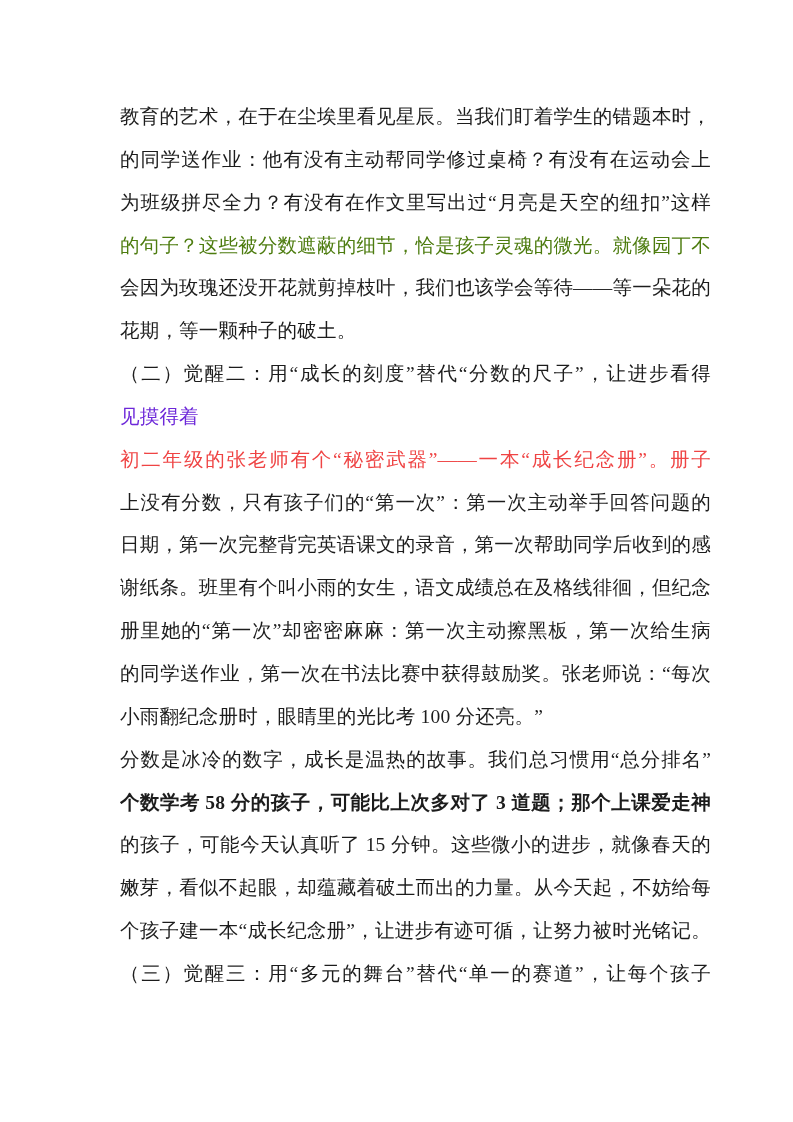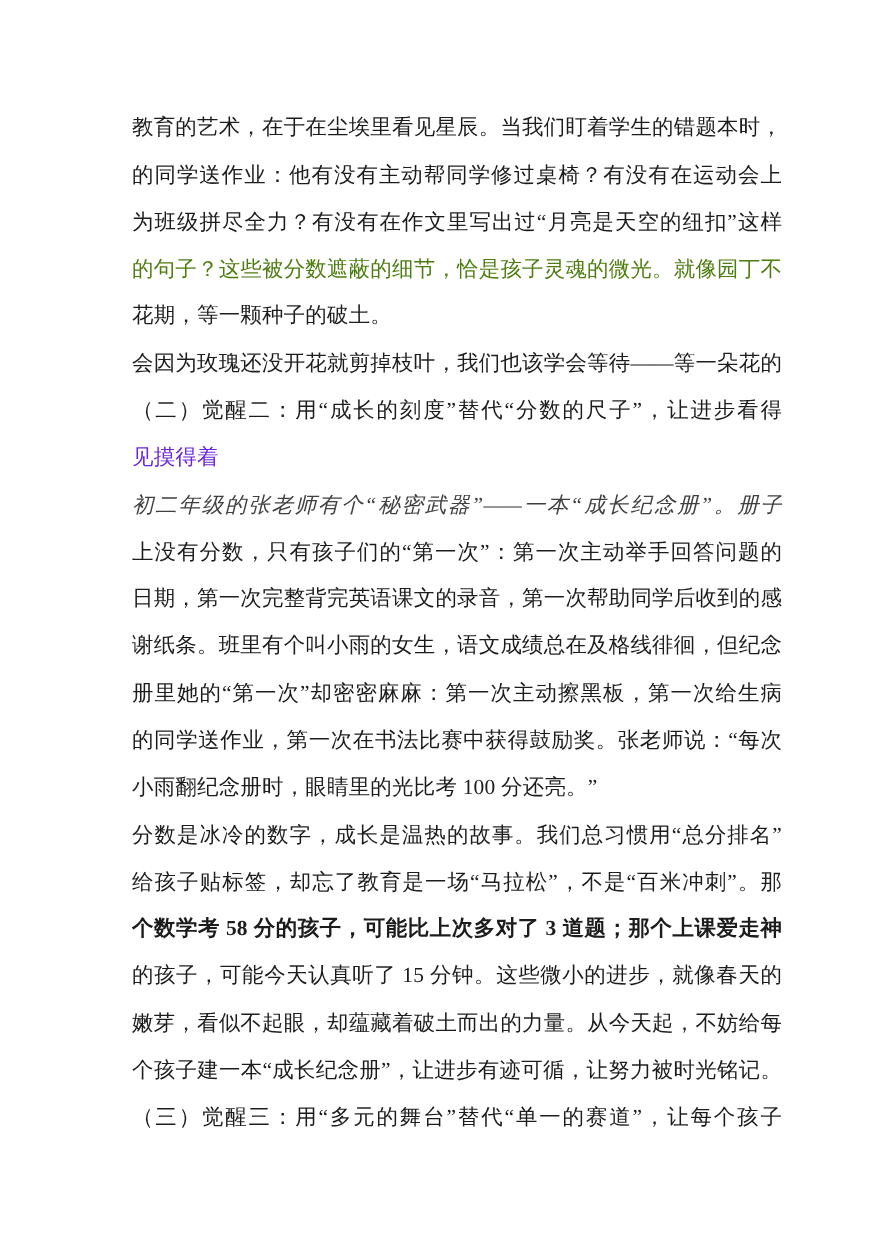--- a/index.html
+++ b/index.html
@@ -49,39 +49,38 @@
 </head>
 <body style="background: rgb(255, 255, 255);">
 
 <div class="page">
   <div class="text-block" id="text-block">
       <div class="paragraph">
         <div class="doc-line" style="color: rgb(28, 28, 28);">教育的艺术，在于在尘埃里看见星辰。当我们盯着学生的错题本时，</div>
         <div class="doc-line" style="color: rgb(28, 28, 28);">的同学送作业：他有没有主动帮同学修过桌椅？有没有在运动会上</div>
         <div class="doc-line" style="color: rgb(28, 28, 28);">为班级拼尽全力？有没有在作文里写出过“月亮是天空的纽扣”这样</div>
         <div class="doc-line" style="color: #4d7c0f;">的句子？这些被分数遮蔽的细节，恰是孩子灵魂的微光。就像园丁不</div>
+        <div class="doc-line" style="color: rgb(28, 28, 28);">会因为玫瑰还没开花就剪掉枝叶，我们也该学会等待——等一朵花的</div>
         <div class="doc-line align-last-left" style="color: rgb(28, 28, 28);">花期，等一颗种子的破土。</div>
-        <div class="doc-line" style="color: rgb(28, 28, 28);">会因为玫瑰还没开花就剪掉枝叶，我们也该学会等待——等一朵花的</div>
       </div>
       <div class="paragraph">
         <div class="doc-line" style="color: rgb(28, 28, 28);">（二）觉醒二：用“成长的刻度”替代“分数的尺子”，让进步看得</div>
         <div class="doc-line align-last-left" style="color: #6d28d9;">见摸得着</div>
       </div>
       <div class="paragraph">
-        <div class="doc-line" style="color: #404040; font-style: italic;">初二年级的张老师有个“秘密武器”——一本“成长纪念册”。册子</div>
+        <div class="doc-line" style="color: #ef4444;">初二年级的张老师有个“秘密武器”——一本“成长纪念册”。册子</div>
         <div class="doc-line" style="color: rgb(28, 28, 28);">上没有分数，只有孩子们的“第一次”：第一次主动举手回答问题的</div>
         <div class="doc-line" style="color: rgb(28, 28, 28);">日期，第一次完整背完英语课文的录音，第一次帮助同学后收到的感</div>
         <div class="doc-line" style="color: rgb(28, 28, 28);">谢纸条。班里有个叫小雨的女生，语文成绩总在及格线徘徊，但纪念</div>
         <div class="doc-line" style="color: rgb(28, 28, 28);">册里她的“第一次”却密密麻麻：第一次主动擦黑板，第一次给生病</div>
         <div class="doc-line" style="color: rgb(28, 28, 28);">的同学送作业，第一次在书法比赛中获得鼓励奖。张老师说：“每次</div>
         <div class="doc-line align-last-left" style="color: rgb(28, 28, 28);">小雨翻纪念册时，眼睛里的光比考 100 分还亮。”</div>
       </div>
       <div class="paragraph">
         <div class="doc-line" style="color: rgb(28, 28, 28);">分数是冰冷的数字，成长是温热的故事。我们总习惯用“总分排名”</div>
-        <div class="doc-line" style="color: rgb(28, 28, 28);">给孩子贴标签，却忘了教育是一场“马拉松”，不是“百米冲刺”。那</div>
         <div class="doc-line" style="color: rgb(28, 28, 28); font-weight: bold;">个数学考 58 分的孩子，可能比上次多对了 3 道题；那个上课爱走神</div>
         <div class="doc-line" style="color: rgb(28, 28, 28);">的孩子，可能今天认真听了 15 分钟。这些微小的进步，就像春天的</div>
         <div class="doc-line" style="color: rgb(28, 28, 28);">嫩芽，看似不起眼，却蕴藏着破土而出的力量。从今天起，不妨给每</div>
         <div class="doc-line" style="color: rgb(28, 28, 28);">个孩子建一本“成长纪念册”，让进步有迹可循，让努力被时光铭记。</div>
       </div>
       <div class="paragraph">
         <div class="doc-line" style="color: rgb(28, 28, 28);">（三）觉醒三：用“多元的舞台”替代“单一的赛道”，让每个孩子</div>
       </div>
     </div>
 </div>

